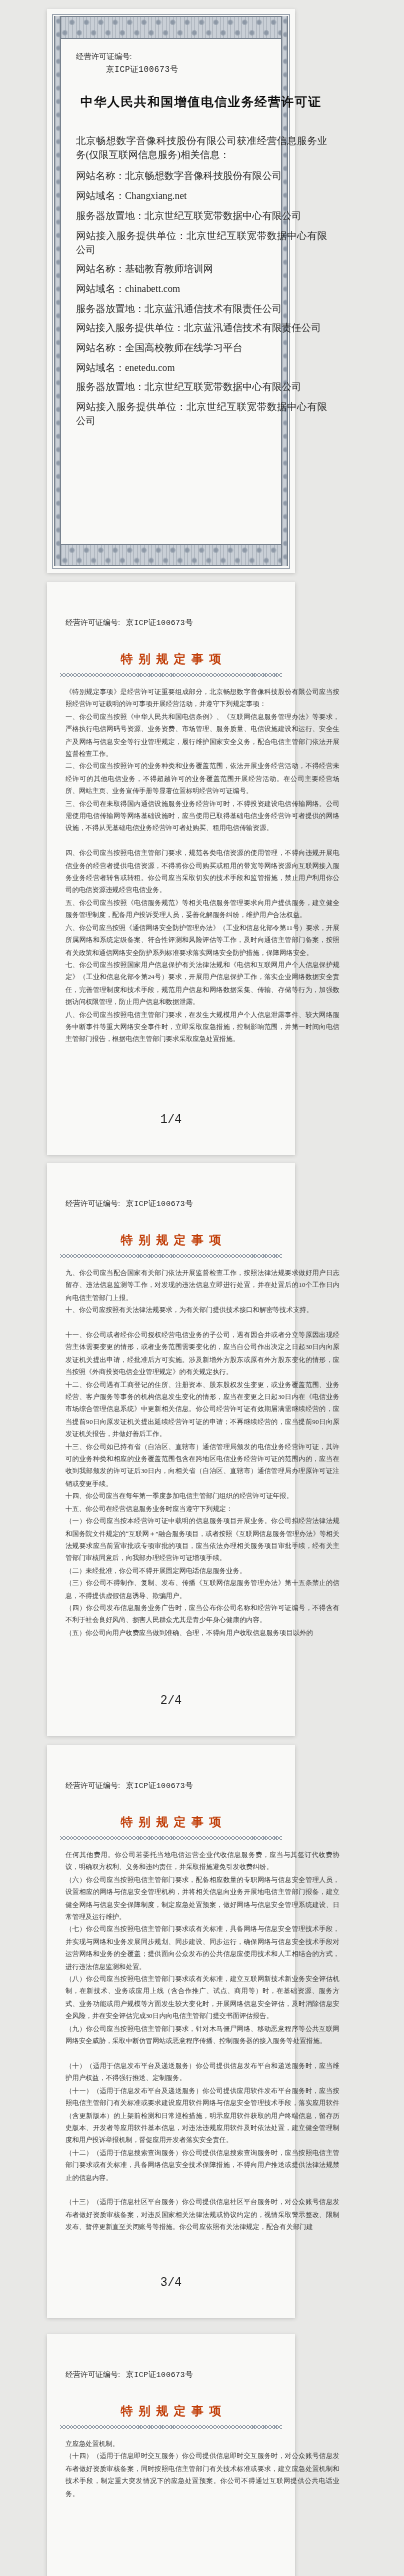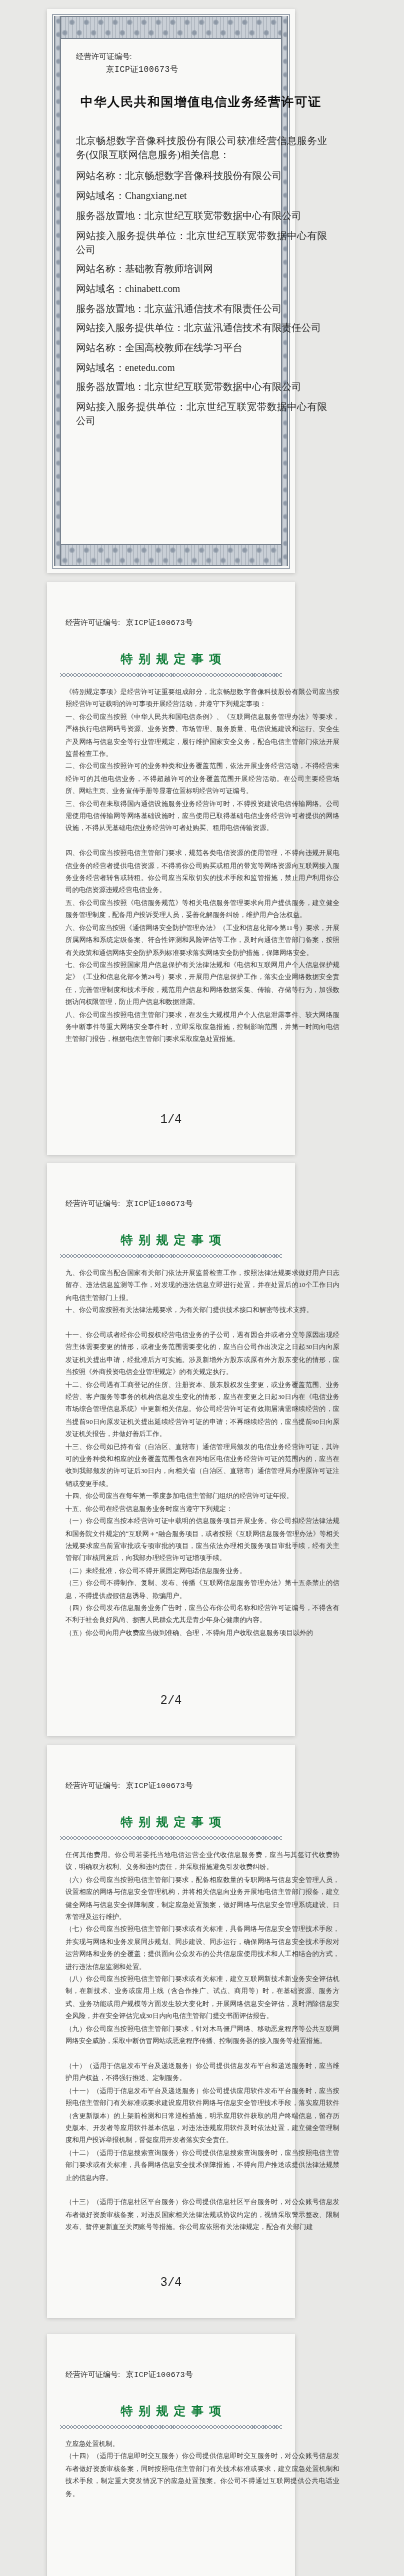--- a/index.html
+++ b/index.html
@@ -35,21 +35,21 @@
   .p1-body p.intro{margin-bottom:7.2px;}
   
   .sp1{top:582px;height:573px;}
   .sp2{top:1163px;height:573px;}
   .sp3{top:1745px;height:573px;}
   .sp4{top:2334px;height:539px;}
   .sp-licno{position:absolute;top:36px;left:18.5px;font-size:7.5px;color:#222;}
   .sp-licno .val{margin-left:4.1px;font-size:7.7px;
                  font-family:"Liberation Mono","DejaVu Sans Mono",monospace;letter-spacing:0.2px;}
   .sp-title{position:absolute;top:69px;left:0;width:100%;margin:0;text-align:center;
-            font-size:12px;font-weight:bold;letter-spacing:5.7px;text-indent:5.7px;color:#15803d;}
+            font-size:12px;font-weight:bold;letter-spacing:5.7px;text-indent:5.7px;color:#c2410c;}
   .zigzag{position:absolute;top:91px;left:13.4px;right:13.4px;height:3.6px;
           background:
             repeating-linear-gradient(135deg,#98a2ac 0 0.8px,transparent 0.8px 2.6px),
             repeating-linear-gradient(45deg,#98a2ac 0 0.8px,transparent 0.8px 2.6px);}
   .sp-body{position:absolute;top:104px;left:18.5px;width:274px;font-size:6.7px;line-height:12.4px;
            text-align:justify;color:#333;}
   .sp-body p{margin:0;}
   .sp-body p.gap{margin-bottom:12.4px;}
   .page-num{position:absolute;top:531px;left:0;width:100%;text-align:center;
             font-size:12px;color:#222;font-family:"Liberation Mono","DejaVu Sans Mono",monospace;}

